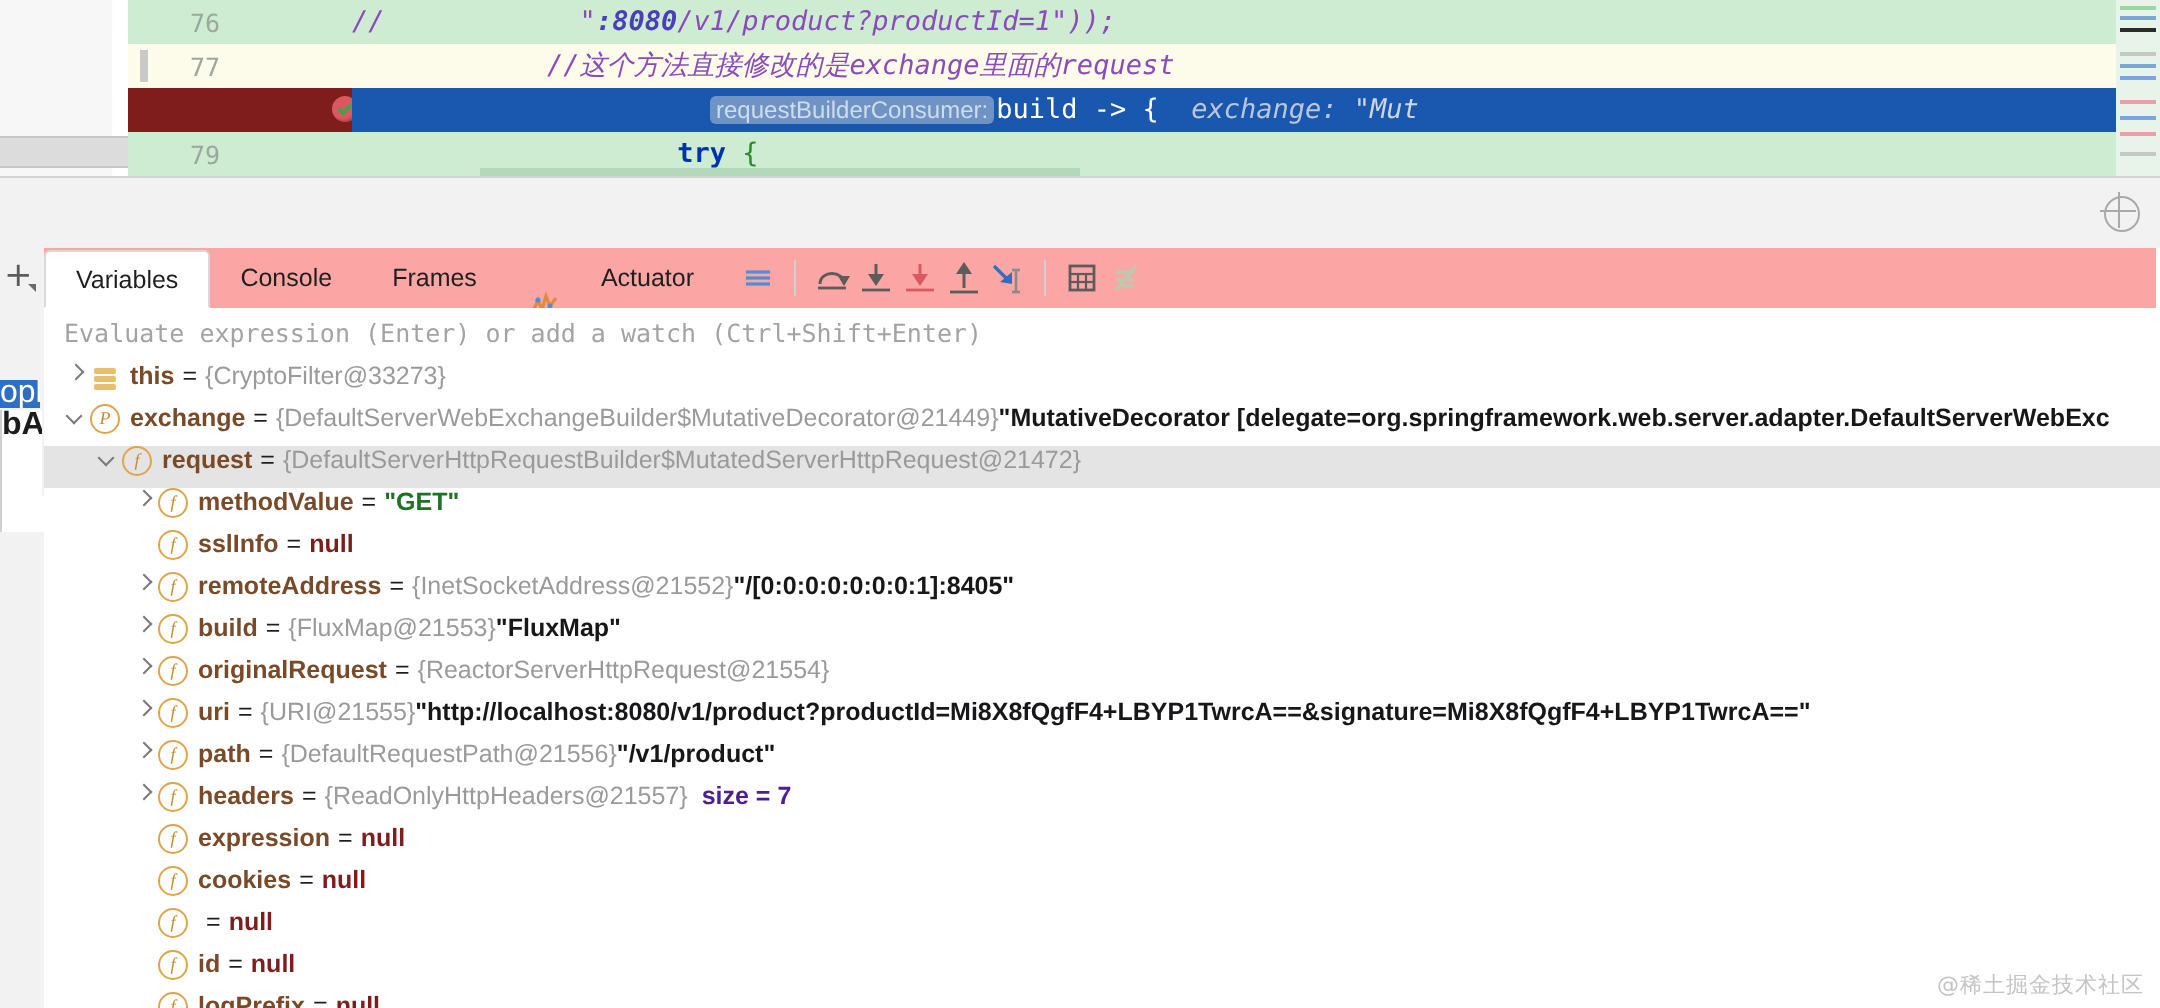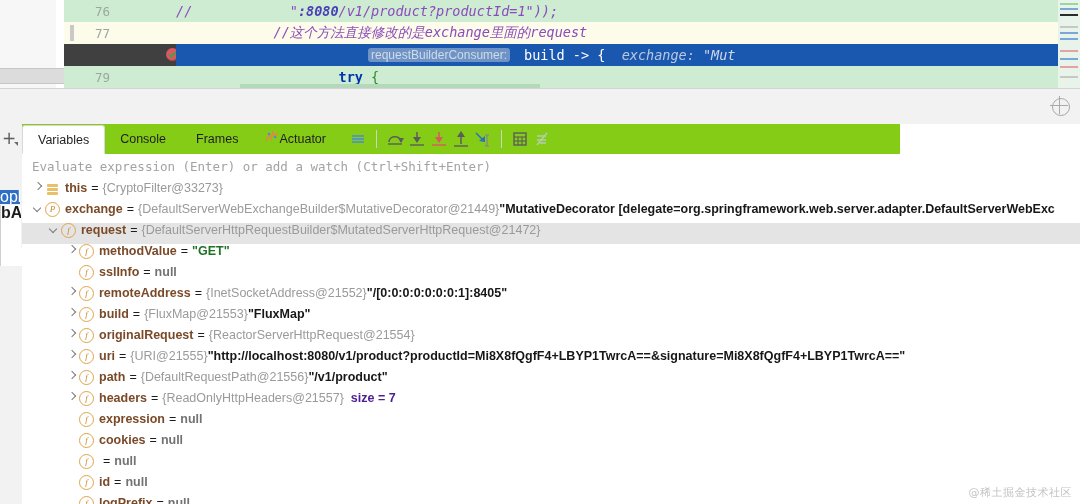--- a/index.html
+++ b/index.html
@@ -13,21 +13,21 @@
     position: relative;
     width: 1080px; height: 504px;
     overflow: hidden;
   }
 
   
   .editor {
     position: absolute;
     left: 0; top: 0;
     width: 1080px; height: 88px;
-    background: #404040;
+    background: #7f1d1d;
     overflow: hidden;
   }
   .editor-left-blank {
     position: absolute; left: 0; top: 0; width: 56px; height: 88px;
     background: #f7f7f7;
   }
   .editor-left-blank2 {
     position: absolute; left: 56px; top: 0; width: 8px; height: 88px;
     background: #ffffff;
   }
@@ -114,21 +114,21 @@
     padding-left: 178px;
   }
   .hint-chip {
     display: inline-block;
     background: #6f93c4;
     color: #cfdcea;
     border-radius: 3px;
     padding: 0 3px;
     font-size: 12px;
     font-family: "Liberation Sans", sans-serif;
-    margin: 0 14px;
+    margin: 0 1px;
     line-height: 14px;
   }
   .lambda-hint { color: #b9c7dd; font-style: italic; }
   .str-light { color: #cfd7e6; font-style: italic; }
   .underline-code { text-decoration: underline; text-decoration-color: rgba(255,255,255,.5); }
 
   .line77-mark {
     position: absolute; left: 6px; top: 3px;
     width: 4px; height: 16px; background: #c9c9c9;
   }
@@ -211,41 +211,41 @@
     padding-left: 42px;
   }
 
   
   .dbg {
     position: absolute; left: 22px; top: 124px;
     width: 1058px; height: 380px;
     background: #ffffff;
   }
   .tabbar {
-    position: absolute; left: 0; top: 0; width: 878px; height: 30px;
-    background: #84cc16;
+    position: absolute; left: 0; top: 0; width: 1056px; height: 30px;
+    background: #fca5a5;
     border-bottom: 6px solid #b91c1c;
     display: flex; align-items: center;
   }
   .tab {
     height: 29px; line-height: 29px;
     padding: 0 15px;
     font-size: 12.5px; color: #1f1f1f;
     box-sizing: border-box;
     white-space: nowrap;
   }
   .tab.active {
     background: #ffffff;
     border: 1px solid #d8d8d8;
     border-bottom: 1px solid #ffffff;
     border-top-left-radius: 3px; border-top-right-radius: 3px;
     position: relative; top: 0px;
     font-weight: normal;
   }
-  .tab-actuator { display: flex; align-items: flex-start; gap: 0; padding-left: 12px; }
+  .tab-actuator { display: flex; align-items: flex-end; gap: 21px; padding-left: 12px; }
   .actuator-glyph {
     display: inline-block; width: 14px; height: 13px; position: relative;
   }
   .toolsep {
     width: 1px; height: 18px; background: #d0d0d0; margin: 0 7px;
   }
   .ticon {
     width: 22px; height: 22px; position: relative;
     display: inline-block;
   }
@@ -312,21 +312,21 @@
     content:""; position:absolute; left:2px; background:#e8c06a; height:2.5px; width:11px;
     border-radius:1px;
   }
   .vicon.bars::before { top: 3px; box-shadow: 0 4px 0 #e8c06a; }
   .vicon.bars::after  { top: 11px; }
   .vname { color: #7a4a28; font-weight: bold; }
   .veq   { color: #1d1d1d; margin: 0 4px; }
   .vref  { color: #9a9a9a; }
   .vstr  { color: #1d7324; font-weight: bold; }
   .vstrdark { color: #17171a; font-weight: bold; }
-  .vnull { color: #737373; font-weight: bold; }
+  .vnull { color: #7f1d1d; font-weight: bold; }
   .vsize { color: #4c1d95; font-weight: bold; margin-left: 7px; }
 
   .ind0 { padding-left: 10px; }
   .ind1 { padding-left: 26px; }
   .ind2 { padding-left: 44px; }
 
   .watermark {
     position: absolute; right: 8px; bottom: 4px;
     font-size: 11px; color: #c4c4c4;
     font-family: "DejaVu Sans", sans-serif;

